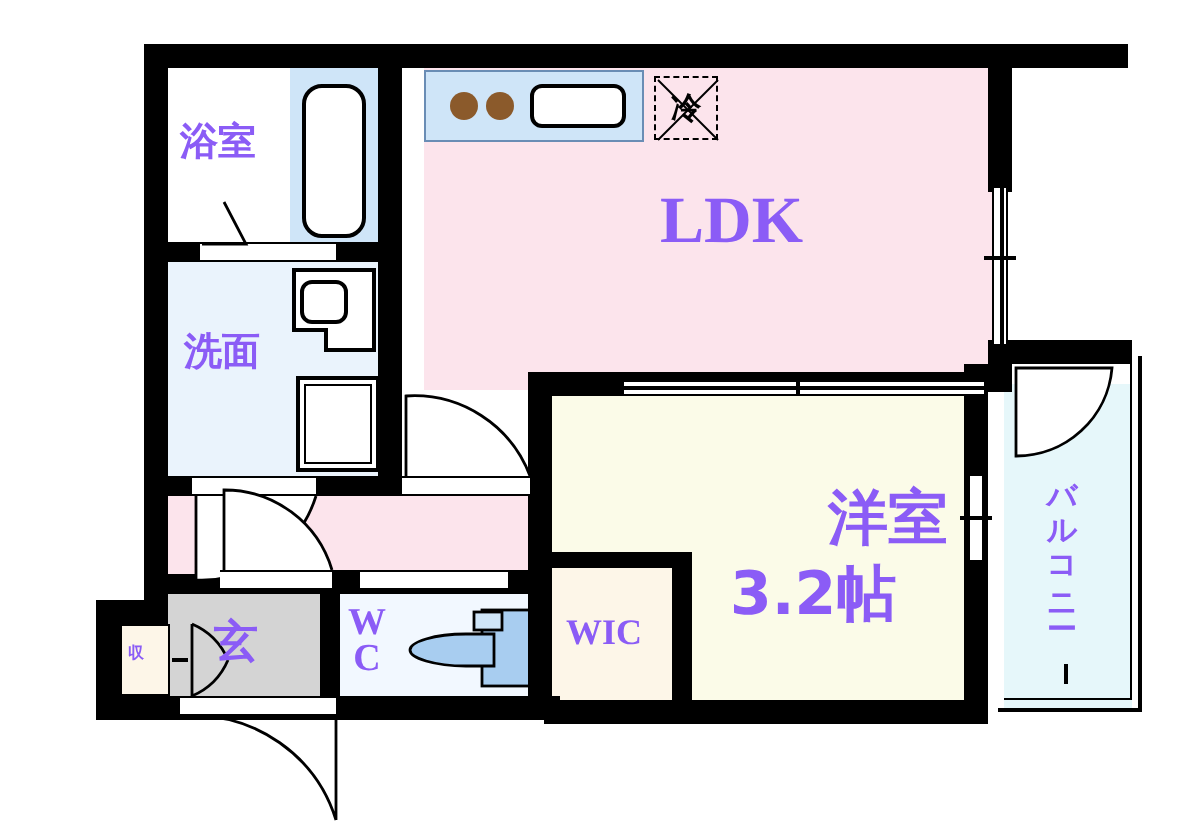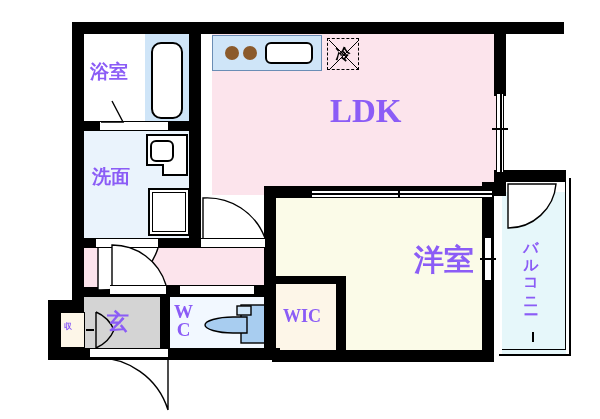--- a/index.html
+++ b/index.html
@@ -217,20 +217,21 @@
     <path d="M2,2 L2,46 A48,48 0 0,0 50,2 Z" fill="#ffffff" stroke="#000" stroke-width="1.4"></path>
   </svg>
 
   <div class="abs" style="left:499px; top:178px; width:72px; height:178px; border-right:2px solid #000; border-bottom:2px solid #000; box-sizing:border-box;"></div>
   <div class="abs" style="left:502px; top:182px; width:64px; height:168px; border-right:1.5px solid #000; border-bottom:1.5px solid #000; border-top:0; box-sizing:border-box;"></div>
   <div class="line" style="left:532px; top:332px; width:2px; height:10px;"></div>
 
   <div class="label" style="left:330px; top:95px; font-size:33px; font-weight:700;">LDK</div>
 
   <div class="label label-jp" style="left:370px; top:245px; font-size:30px;margin-left:44px;">洋室</div>
+  <div class="label label-jp" style="left:365px; top:283px; font-size:30px;">3.2帖</div>
 
   <div class="label label-jp" style="left:90px; top:62px; font-size:19px;">浴室</div>
 
   <div class="label label-jp" style="left:92px; top:167px; font-size:19px;">洗面</div>
 
   <div class="label label-jp" style="left:107px; top:311px; font-size:22px;">玄</div>
 
   <div class="label" style="left:174px; top:303px; font-size:19px; font-weight:700; line-height:0.95; text-align:center;">
     <span>W</span><br>
     <span>C</span>

